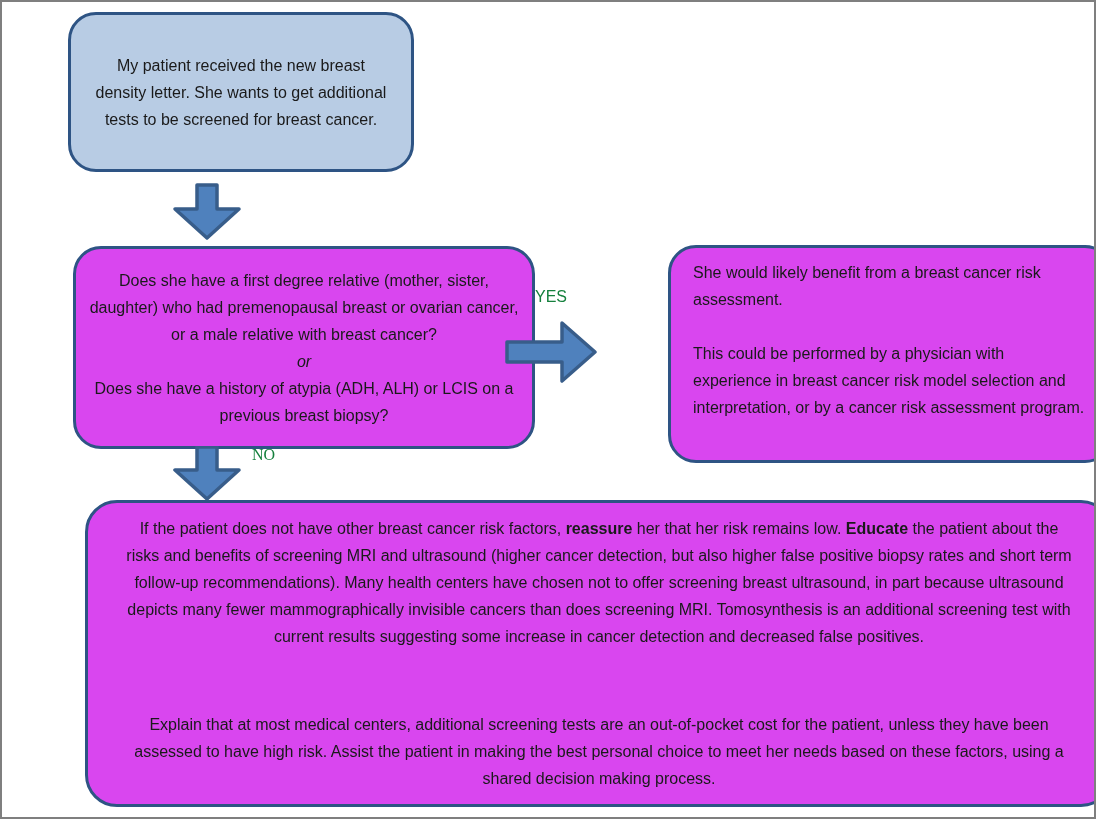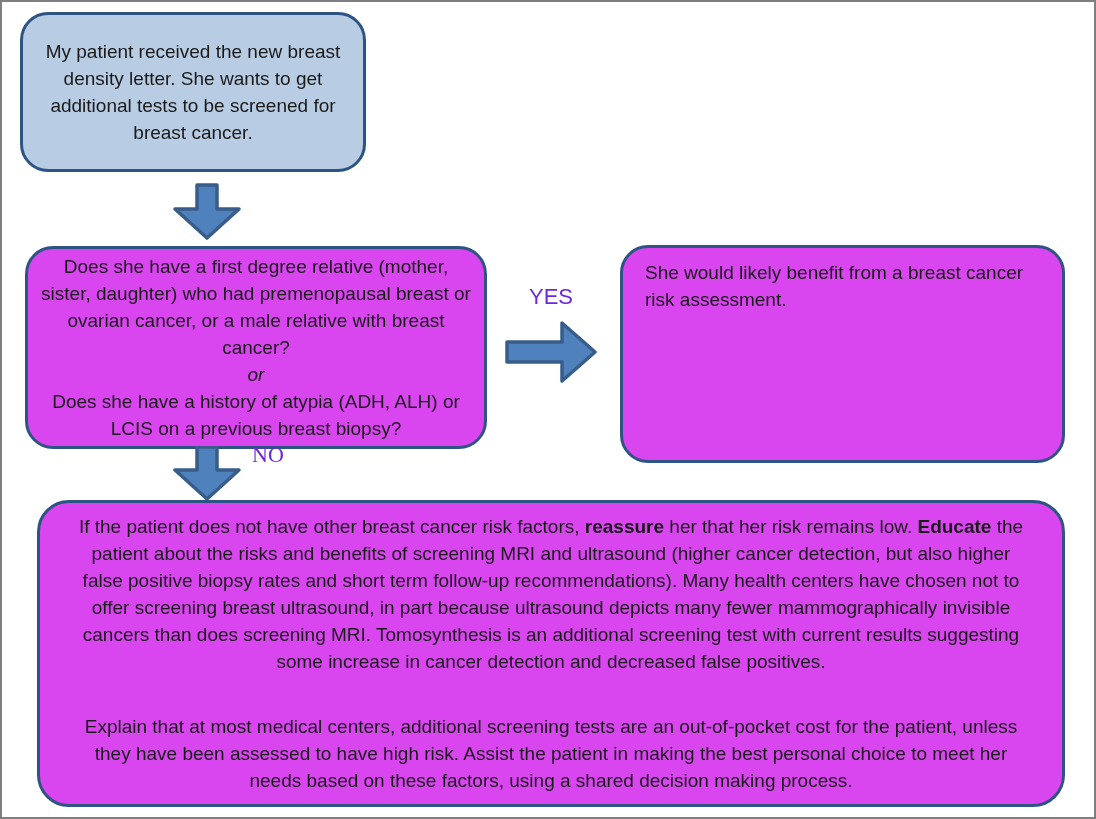--- a/index.html
+++ b/index.html
@@ -15,42 +15,43 @@
     border: 2px solid #7f7f7f;
     background: #ffffff;
     overflow: hidden;
     color: #1a1a1a;
   }
   .box {
     position: absolute;
     box-sizing: border-box;
     border: 3.5px solid #2e5484;
     border-radius: 28px;
-    font-size: 19px;
+    font-size: 16px;
     line-height: 27px;
+    margin-left: 48px;
   }
   .box-blue  { background: #b8cce4; }
   .box-green { background: #d946ef; }
   .center-text {
     display: flex;
     flex-direction: column;
     justify-content: center;
     align-items: center;
     text-align: center;
   }
   .box p { margin: 0; }
   .gap-line { height: 27px; }
   .arrow {
     position: absolute;
   }
   .flow-label {
     position: absolute;
-    font-size: 22px;
+    font-size: 16px;
     line-height: 24px;
-    color: #6d28d9;
+    color: #15803d;
   }
   #start-box {
     left: 18px; top: 10px; width: 346px; height: 160px;
     padding: 8px 20px;
   }
   #down-arrow-wrap { left: 170px; top: 181px; width: 70px; height: 58px; }
   #decision-box {
     left: 23px; top: 244px; width: 462px; height: 203px;
     padding: 8px 10px;
   }
@@ -96,20 +97,21 @@
 
   <div id="yes-arrow-wrap" class="arrow">
     <svg width="94" height="66" viewBox="0 0 94 66" aria-hidden="true">
       <polygon points="3,23 58,23 58,4 91,33 58,62 58,43 3,43" fill="#4f81bd" stroke="#385d8a" stroke-width="3.5" stroke-linejoin="round"></polygon>
     </svg>
   </div>
 
   <div id="yes-box" class="box box-green">
     <p>She would likely benefit from a breast cancer risk assessment.</p>
     <div class="gap-line"></div>
+    <p>This could be performed by a physician with experience in breast cancer risk model selection and interpretation, or by a cancer risk assessment program.</p>
   </div>
 
   <div id="no-arrow-wrap" class="arrow">
     <svg width="70" height="55" viewBox="0 0 70 55" aria-hidden="true">
       <polygon points="25,1 45,1 45,24 67,24 35,53 3,24 25,24" fill="#4f81bd" stroke="#385d8a" stroke-width="3.5" stroke-linejoin="round"></polygon>
     </svg>
   </div>
 
   <div id="no-label" class="flow-label">NO</div>
 

